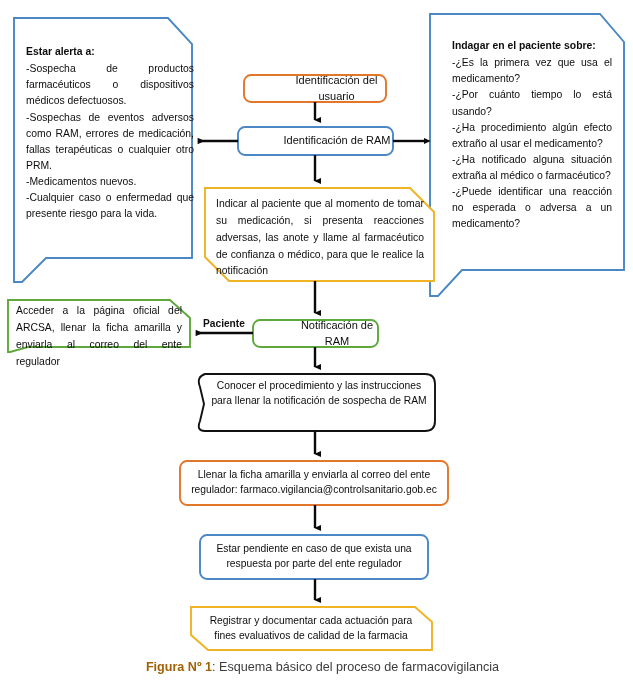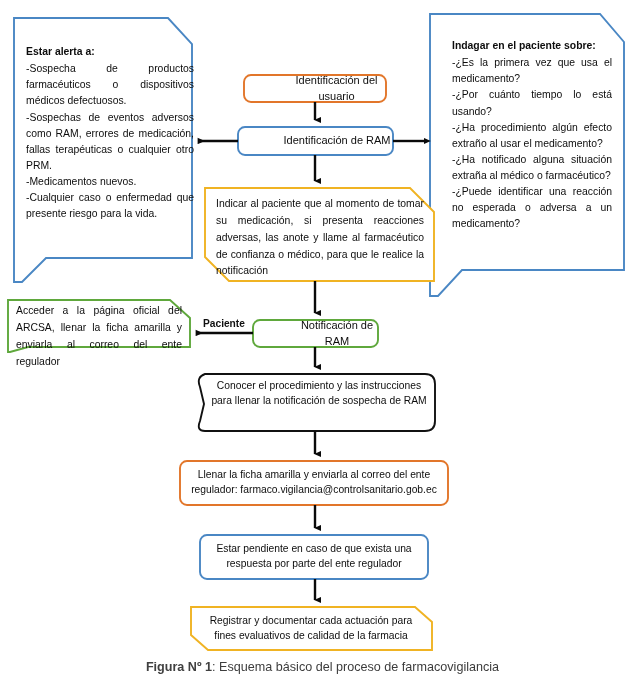--- a/index.html
+++ b/index.html
@@ -96,21 +96,21 @@
   #caption {
     position: absolute;
     left: 0;
     top: 660px;
     width: 633px;
     text-align: center;
     font-size: 12.6px;
     color: #3c3c3c;
     white-space: nowrap;
   }
-  #caption b { color: #404040; margin-left: 12px; }
+  #caption b { color: #a16207; margin-left: 12px; }
 </style>
 </head>
 <body>
 
 <div id="canvas">
 
   <svg id="shapes" viewBox="0 0 633 682">
     <defs>
       <marker id="arrowDown" markerWidth="10" markerHeight="10" refX="3.2" refY="6.4" orient="auto" markerUnits="userSpaceOnUse">
         <path d="M0,0 L6.4,0 L3.2,7.2 Z" fill="#0a0a0a"></path>

